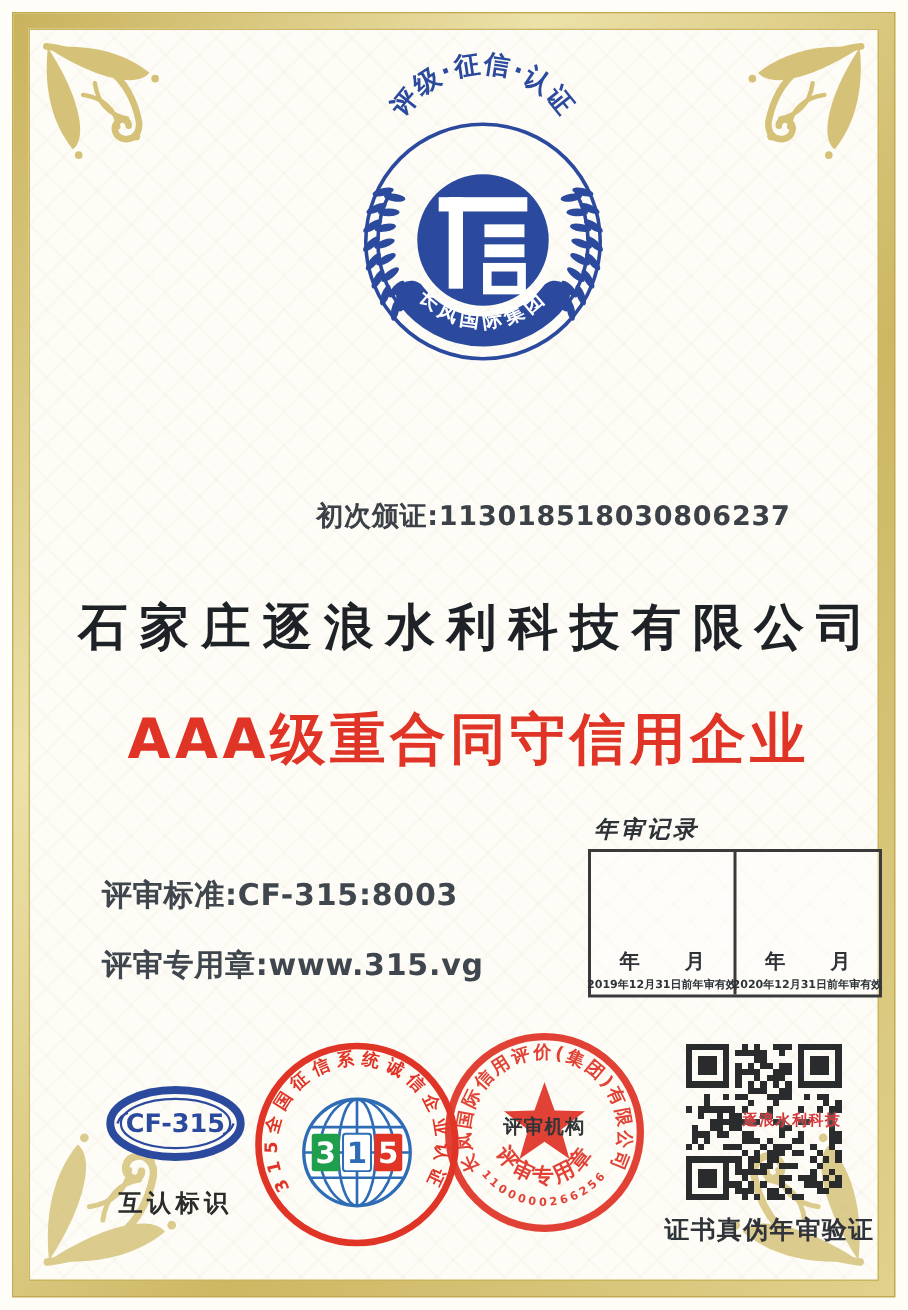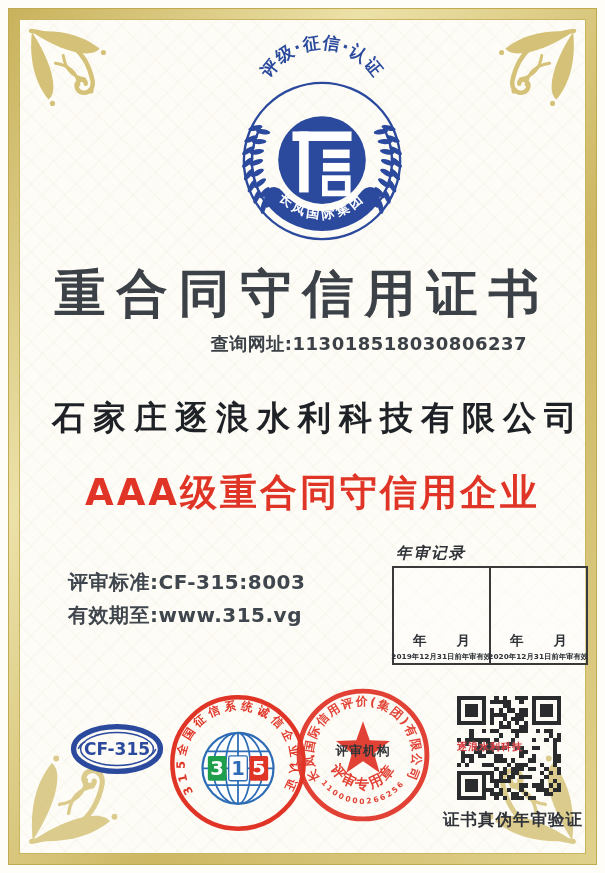--- a/index.html
+++ b/index.html
@@ -41,39 +41,39 @@
   }
   .company{
     left:0;right:0;top:376px;text-align:center;
     font-size:33px;font-weight:bold;color:#1e2226;letter-spacing:8px;white-space:nowrap;padding-left:32px;
   }
   .rating{
     left:0;right:0;top:448px;text-align:center;
     font-size:37px;font-weight:bold;color:#e03427;letter-spacing:3px;white-space:nowrap;margin-left:20px;
   }
   .details{left:48px;top:546px;color:#40464d;}
-  .details .line{font-size:20px;font-weight:bold;line-height:32.5px;letter-spacing:.5px;}
+  .details .line{font-size:20px;font-weight:bold;line-height:32.5px;letter-spacing:.5px;margin-top:14px;}
 
   .ar-label{left:376px;top:523px;font-size:15.5px;font-weight:bold;color:#2f3338;letter-spacing:2px;font-style:italic;}
   .ar-box{
     left:372px;top:546px;width:196px;height:99px;
     border:2px solid #3a3a3a;display:flex;box-sizing:border-box;background:rgba(255,255,255,.4);
   }
   .ar-cell{flex:1;display:flex;flex-direction:column;justify-content:flex-end;align-items:center;min-width:0;}
   .ar-cell.first{border-right:2px solid #3a3a3a;}
   .ar-ym{display:flex;gap:30px;font-size:13.5px;font-weight:bold;color:#2f3338;margin-bottom:1px;}
   .ar-note{font-size:8px;font-weight:bold;color:#2f3338;white-space:nowrap;transform:scale(.92);margin-bottom:1px;}
 
   .cf-oval{left:50px;top:699px;}
   .cf-caption{left:41px;top:772px;width:112px;text-align:center;font-size:16px;font-weight:bold;color:#2b2b2b;letter-spacing:3px;}
   .globe-seal{left:147px;top:672px;}
   .review-seal{left:272px;top:664px;opacity:.93;}
   .qr-wrap{left:437px;top:676px;width:104px;height:104px;}
   .qr-overlay{
-    position:absolute;left:0;right:0;top:44px;text-align:left;
+    position:absolute;left:0;right:0;top:44px;text-align:right;
     font-size:10px;font-weight:bold;color:#d5383c;letter-spacing:1px;text-shadow:0 0 2px rgba(255,255,255,.45);
   }
   .qr-caption{left:423px;top:789px;width:132px;text-align:left;font-size:16.5px;font-weight:bold;color:#30343a;letter-spacing:1px;white-space:nowrap;}
 </style>
 </head>
 <body>
 
 <svg width="0" height="0" style="position:absolute">
   <defs>
     <g id="flourish" stroke="#d3bf72" fill="none" stroke-linecap="round">
@@ -159,28 +159,27 @@
         <rect x="1" y="-11" width="28" height="9"></rect>
         <rect x="1" y="3" width="28" height="9"></rect>
         <rect x="3" y="19" width="24" height="16" fill="none" stroke="#ffffff" stroke-width="6"></rect>
       </g>
       <use href="#arcBanBand" fill="none" stroke="#2b4a9e" stroke-width="21" stroke-linecap="round"></use>
       <text font-size="14" font-weight="bold" fill="#ffffff" letter-spacing="3">
         <textPath href="#arcBanText" startOffset="50%" text-anchor="middle">长凤国际集团</textPath>
       </text>
     </svg>
 
-    <div class="abs title">重合同守信用证书</div>
-    <div class="abs credit-code">查询网址:113018518030806237</div>
+    <div class="abs credit-code">初次颁证:113018518030806237</div>
     <div class="abs company">石家庄逐浪水利科技有限公司</div>
     <div class="abs rating">AAA级重合同守信用企业</div>
 
     <div class="abs details">
       <div class="line">评审标准:CF-315:8003</div>
-      <div class="line">有效期至:www.315.vg</div>
+      <div class="line">评审专用章:www.315.vg</div>
     </div>
 
     <div class="abs ar-label">年审记录</div>
     <div class="abs ar-box">
       <div class="ar-cell first">
         <div class="ar-ym">
           <span>年</span>
           <span>月</span>
         </div>
         <div class="ar-note">2019年12月31日前年审有效</div>
@@ -193,20 +192,21 @@
         <div class="ar-note">2020年12月31日前年审有效</div>
       </div>
     </div>
 
     <svg class="abs cf-oval" width="94" height="60" viewBox="0 0 160 96">
       <ellipse cx="80" cy="48" rx="74" ry="38" fill="none" stroke="#2b4a9e" stroke-width="9"></ellipse>
       <ellipse cx="80" cy="48" rx="62" ry="28" fill="none" stroke="#2b4a9e" stroke-width="2.5"></ellipse>
       <path d="M14,48 q4,-10 12,-12 M146,48 q-4,10 -12,12" fill="none" stroke="#2b4a9e" stroke-width="2.5"></path>
       <text x="80" y="58" text-anchor="middle" font-size="29" font-weight="bold" fill="#2b4a9e">CF-315</text>
     </svg>
+    <div class="abs cf-caption">互认标识</div>
 
     <svg class="abs globe-seal" width="142" height="142" viewBox="0 0 160 160">
       <defs>
         <path id="arcGlobe" d="M37.6,122.4 A60,60 0 1 1 122.4,122.4"></path>
         <clipPath id="globeClip">
             <circle cx="0" cy="0" r="40"></circle>
           </clipPath>
       </defs>
       <circle cx="80" cy="80" r="74" fill="none" stroke="#e03427" stroke-width="5"></circle>
       <text font-size="13" font-weight="bold" fill="#e03427" letter-spacing="5">

